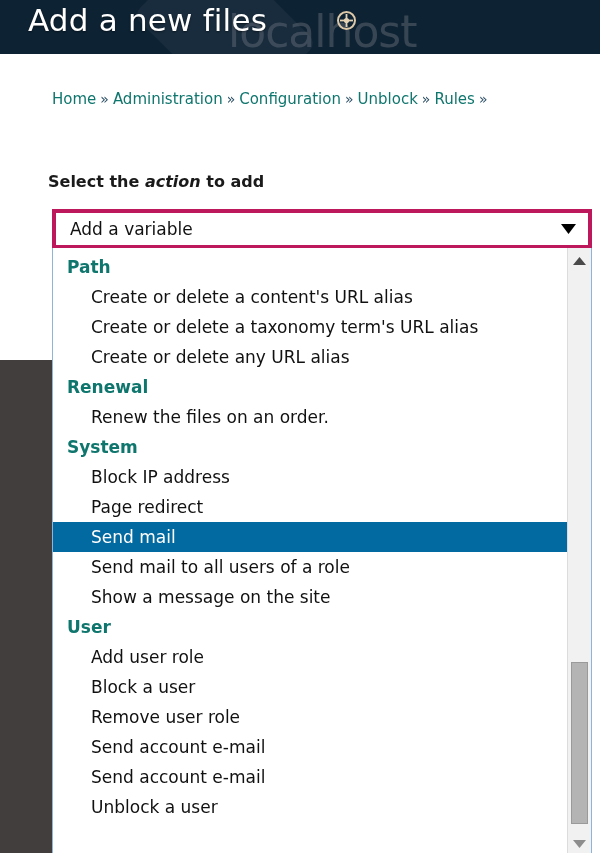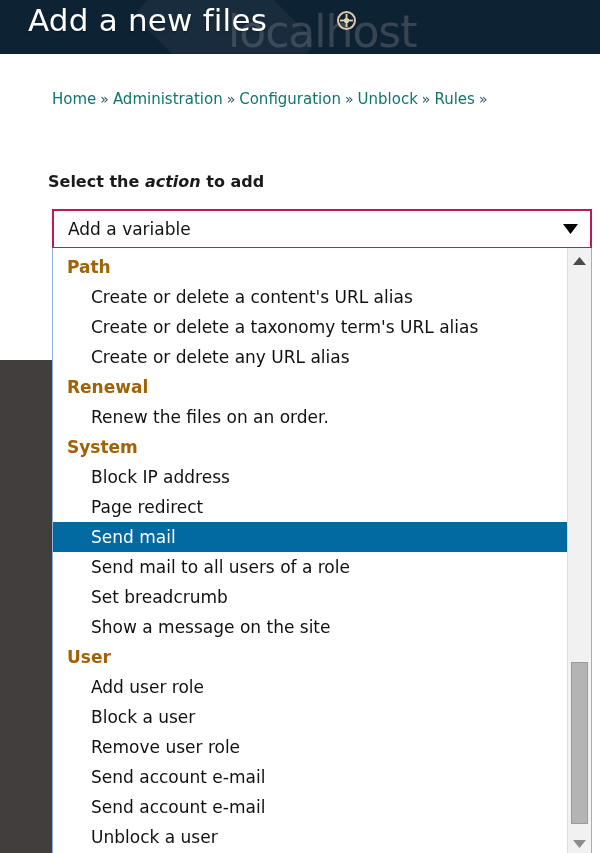--- a/index.html
+++ b/index.html
@@ -68,21 +68,21 @@
     font-size:16px; font-weight:bold; color:#1a1a1a;
     white-space:nowrap;
   }
   .field-label .em { font-style:italic; }
 
   
   .select-box {
     position:absolute; left:52px; top:209px;
     width:540px; height:40px;
     background:#ffffff;
-    border:2px solid #be185d;
+    border:4px solid #be185d;
     display:flex; align-items:center;
   }
   .select-value {
     padding-left:14px; font-size:17px; color:#111;
     flex:1; white-space:nowrap; overflow:hidden;
   }
   .select-arrow {
     width:40px; display:flex; align-items:center; justify-content:center;
   }
 
@@ -94,21 +94,21 @@
     border:1px solid #8fb4da;
     border-top:none;
     display:flex;
     overflow:hidden;
   }
   .dd-list { flex:1; padding-top:4px; overflow:hidden; }
 
   .dd-group {
     height:30px; line-height:30px;
     padding-left:14px;
-    font-size:17px; font-weight:bold; color:#a16207;
+    font-size:17px; font-weight:bold; color:#0f766e;
     white-space:nowrap;
   }
   .dd-item {
     height:30px; line-height:30px;
     padding-left:38px;
     font-size:17px; color:#111;
     white-space:nowrap;
   }
   .dd-item.selected {
     background:#0369a1; color:#ffffff;
@@ -174,21 +174,20 @@
         <div class="dd-item">Create or delete a content's URL alias</div>
         <div class="dd-item">Create or delete a taxonomy term's URL alias</div>
         <div class="dd-item">Create or delete any URL alias</div>
         <div class="dd-group">Renewal</div>
         <div class="dd-item">Renew the files on an order.</div>
         <div class="dd-group">System</div>
         <div class="dd-item">Block IP address</div>
         <div class="dd-item">Page redirect</div>
         <div class="dd-item selected">Send mail</div>
         <div class="dd-item">Send mail to all users of a role</div>
-        <div class="dd-item">Set breadcrumb</div>
         <div class="dd-item">Show a message on the site</div>
         <div class="dd-group">User</div>
         <div class="dd-item">Add user role</div>
         <div class="dd-item">Block a user</div>
         <div class="dd-item">Remove user role</div>
         <div class="dd-item">Send account e-mail</div>
         <div class="dd-item">Send account e-mail</div>
         <div class="dd-item">Unblock a user</div>
       </div>
     <div class="dd-scroll">

